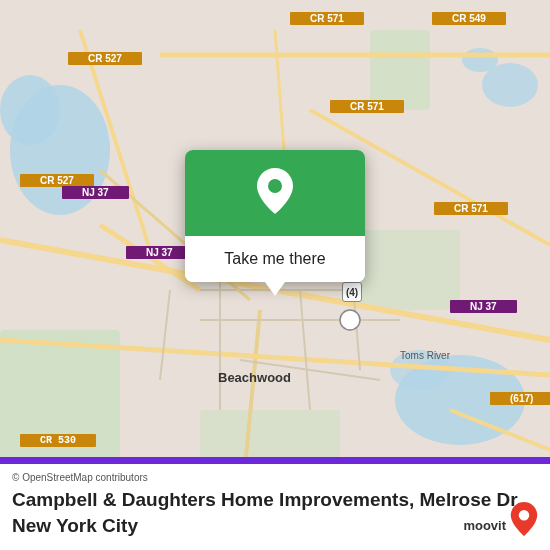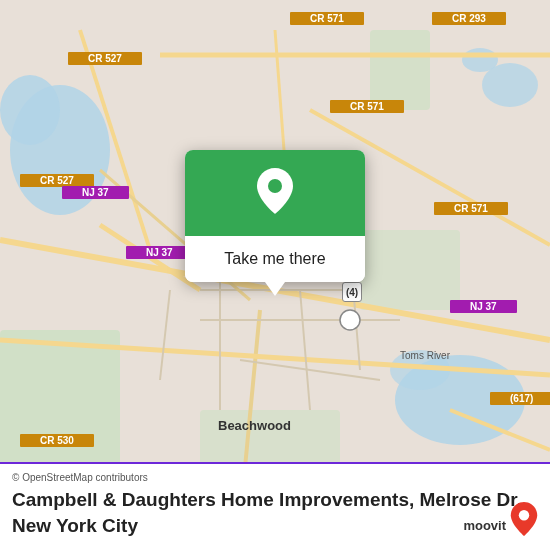--- a/index.html
+++ b/index.html
@@ -88,21 +88,21 @@
     }
 
     
     #bottom-bar {
       position: absolute;
       bottom: 0;
       left: 0;
       width: 100%;
       background: white;
       padding: 8px 8px 10px 12px;
-      border-top: 2px solid #6d28d9;
+      border-top: 7px solid #6d28d9;
       z-index: 20;
     }
 
     #attribution {
       font-size: 10px;
       color: #555;
       margin-bottom: 4px;
     }
 
     #place-name {
@@ -140,21 +140,21 @@
       position: absolute;
       font-size: 10px;
       font-weight: bold;
       color: white;
       background: #c8860a;
       border-radius: 1px;
       padding: 1px 20px;
       z-index: 5;
     }
     .road-label-green {
-      background: #a21caf;
+      background: #701a75;
     }
 
     .city-label {
       position: absolute;
       font-size: 13px;
       font-weight: 600;
       color: #333;
       z-index: 5;
       white-space: nowrap;
     }
@@ -216,34 +216,34 @@
     <line x1="170" y1="260" x2="160" y2="350" stroke="#d4c8b0" stroke-width="2"></line>
     <line x1="350" y1="220" x2="360" y2="340" stroke="#d4c8b0" stroke-width="2"></line>
     <line x1="240" y1="330" x2="380" y2="350" stroke="#d4c8b0" stroke-width="2"></line>
 
     <line x1="100" y1="140" x2="250" y2="270" stroke="#e8d090" stroke-width="3"></line>
 
     <circle cx="350" cy="290" r="10" fill="white" stroke="#888" stroke-width="1.5"></circle>
   </svg>
 
   <div class="road-label" style="top:12px;left:290px;">CR 571</div>
-  <div class="road-label" style="top:12px;left:432px;">CR 293</div>
+  <div class="road-label" style="top:12px;left:432px;">CR 549</div>
   <div class="road-label" style="top:52px;left:68px;">CR 527</div>
   <div class="road-label" style="top:100px;left:330px;">CR 571</div>
   <div class="road-label" style="top:174px;left:20px;">CR 527</div>
   <div class="road-label road-label-green" style="top:186px;left:62px;">NJ 37</div>
   <div class="road-label road-label-green" style="top:246px;left:126px;">NJ 37</div>
   <div class="road-label road-label-green" style="top:300px;left:450px;">NJ 37</div>
   <div class="road-label" style="top:202px;left:434px;">CR 571</div>
   <div style="position:absolute;top:282px;left:342px;width:20px;height:20px;background:white;border:1.5px solid #888;border-radius:3px;display:flex;align-items:center;justify-content:center;font-size:10px;font-weight:bold;color:#333;z-index:5;">(4)</div>
-  <div class="road-label" style="top:434px;left:20px;">CR 530</div>
+  <div class="road-label" style="top:434px;left:20px;font-family:Liberation Mono, monospace;">CR 530</div>
   <div class="road-label" style="top:392px;left:490px;">(617)</div>
 
   <div class="city-label" style="top:268px;left:192px;">Toms River</div>
-  <div class="city-label" style="top:370px;left:218px;margin-top:48px;">Beachwood</div>
+  <div class="city-label" style="top:370px;left:218px;">Beachwood</div>
   <div class="small-label" style="top:350px;left:400px;">Toms River</div>
 
   <div id="popup-card">
     <div id="popup-green-header" style="background:#34a853;">
 
       <svg class="pin-icon" viewBox="0 0 36 46" fill="none" xmlns="http://www.w3.org/2000/svg">
         <path d="M18 0C8.06 0 0 8.06 0 18c0 13.5 18 28 18 28S36 31.5 36 18C36 8.06 27.94 0 18 0z" fill="white"></path>
         <circle cx="18" cy="18" r="7" fill="#34a853"></circle>
       </svg>
     </div>

